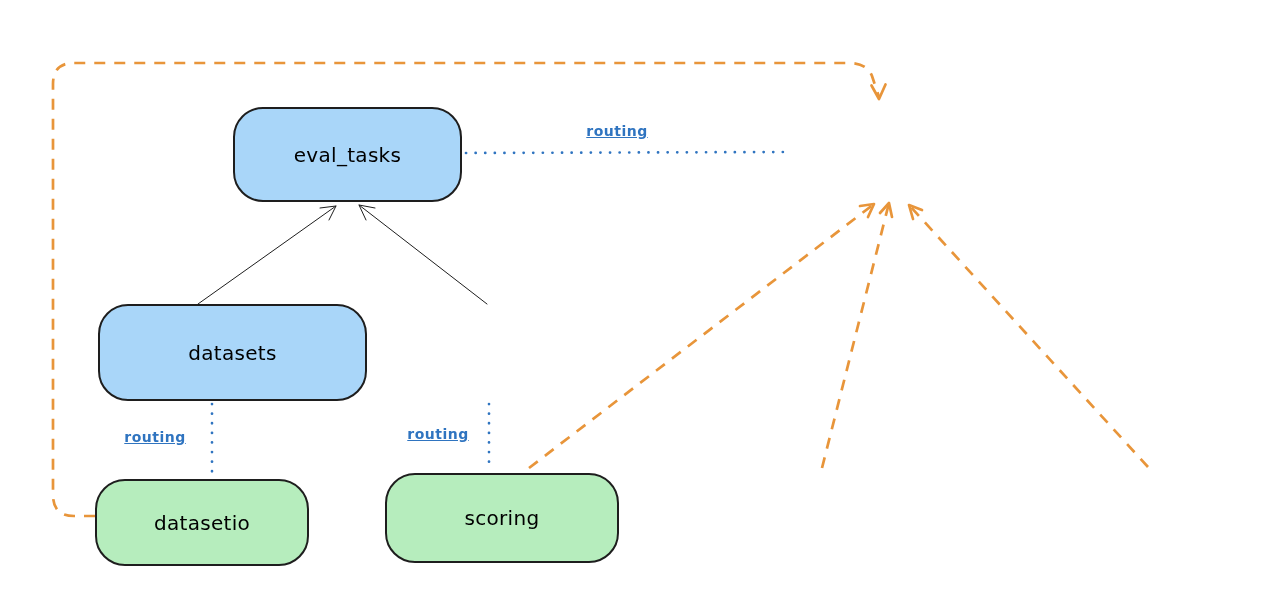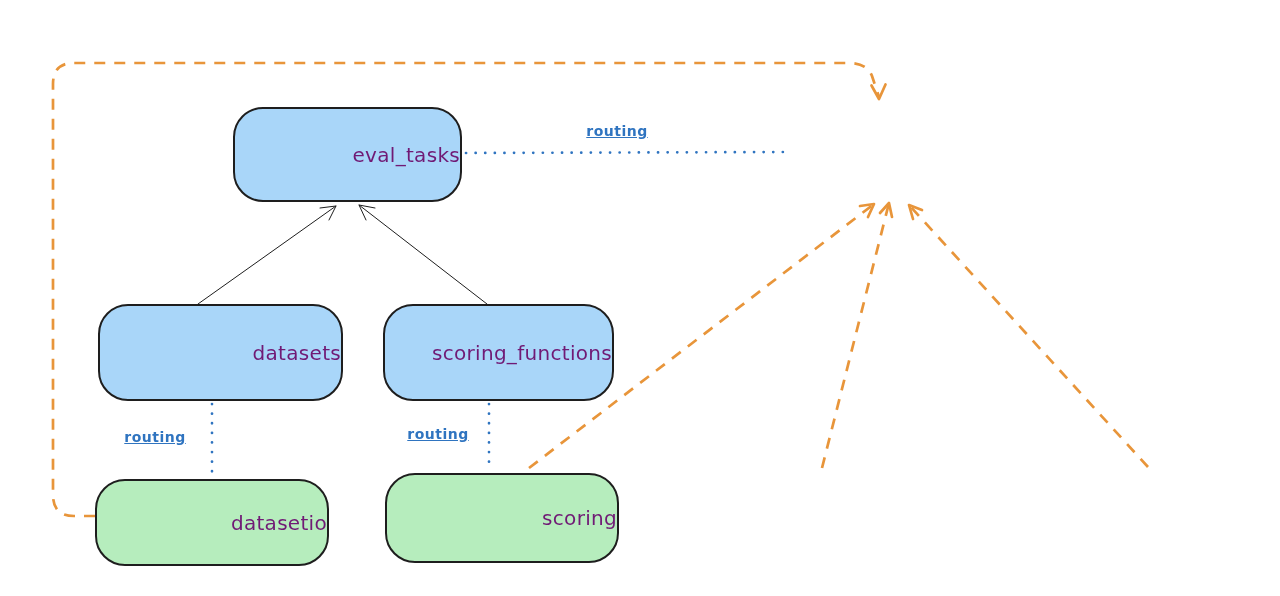--- a/index.html
+++ b/index.html
@@ -42,24 +42,24 @@
     stroke-linecap: round;
     stroke-linejoin: round;
   }
   .node {
     position: absolute;
     box-sizing: border-box;
     border: 2.5px solid var(--box-border, #1e1e1e);
     border-radius: 30px;
     display: flex;
     align-items: center;
-    justify-content: flex-end;
+    justify-content: center;
     font-size: 20px;
     letter-spacing: 0.3px;
-    color: #701a75;
+    color: #000000;
   }
   .node.blue  { background: var(--blue-box-fill, #a9d6f9); }
   .node.green { background: var(--green-box-fill, #b6edbd); }
   .routing-label {
     position: absolute;
     transform: translate(-50%, -50%);
     color: var(--routing-blue, #2f74c0);
     font-weight: bold;
     font-size: 14px;
     letter-spacing: 0.5px;
@@ -92,29 +92,26 @@
 
     <path class="edge-orange" d="M1148 467 L909 205"></path>
     <path class="edge-orange-head" d="M913 219 L909 205 L922 210"></path>
   </svg>
 
   <div class="node blue" style="left:233px; top:107px; width:229px; height:95px;">
     <span>eval_tasks</span>
   </div>
 
 
-  <div class="node blue" style="left:98px; top:304px; width:245px; height:97px;">
+  <div class="node blue" style="left:98px; top:304px; width:269px; height:97px;">
     <span>datasets</span>
   </div>
 
-  <div class="node blue" style="left:383px; top:304px; width:231px; height:97px;">
-    <span>scoring_functions</span>
-  </div>
 
-  <div class="node green" style="left:95px; top:479px; width:234px; height:87px;">
+  <div class="node green" style="left:95px; top:479px; width:214px; height:87px;">
     <span>datasetio</span>
   </div>
 
   <div class="node green" style="left:385px; top:473px; width:234px; height:90px;">
     <span>scoring</span>
   </div>
 
 
 
   <div class="routing-label" style="left:617px; top:131px;">routing</div>

